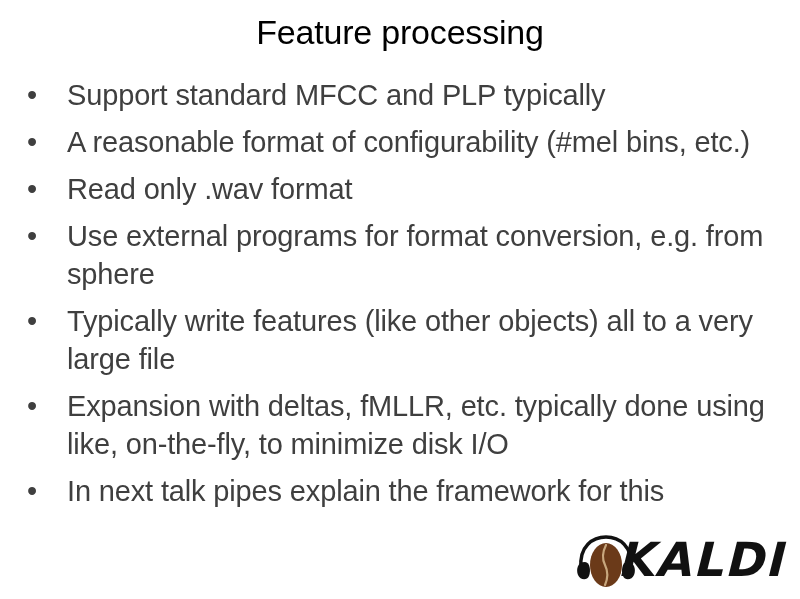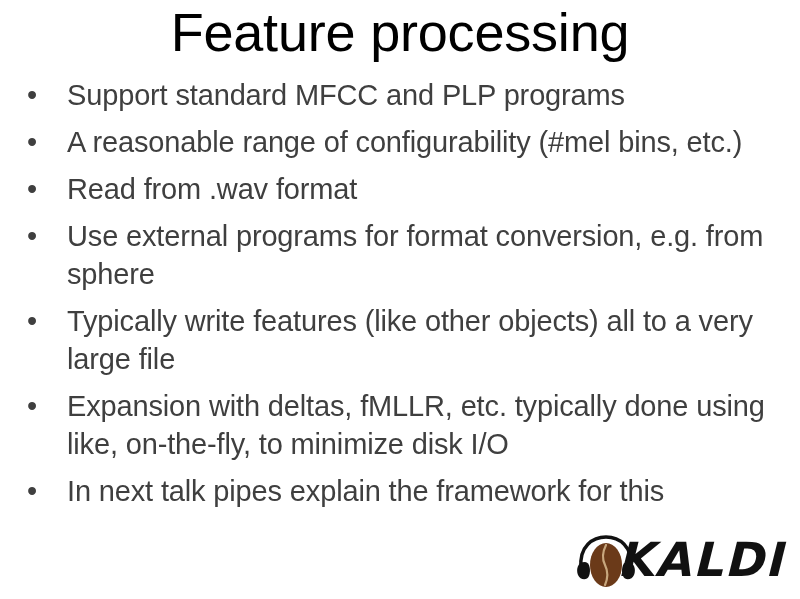--- a/index.html
+++ b/index.html
@@ -17,21 +17,21 @@
     height: 599px;
     background: #ffffff;
     overflow: hidden;
   }
   .slide-title {
     position: absolute;
     left: 0;
     top: 4px;
     width: 800px;
     text-align: center;
-    font-size: 54px;
+    font-size: 34px;
     line-height: 56px;
     font-weight: 400;
     color: #000000;
     letter-spacing: -0.2px;
     white-space: nowrap;
   }
   .bullet-list {
     position: absolute;
     left: 18px;
     top: 76px;
@@ -96,29 +96,29 @@
 </head>
 <body>
 
 <div class="slide">
 
   <div class="slide-title">Feature processing</div>
 
   <ul class="bullet-list">
     <li class="bullet-item">
       <span class="bullet-marker">•</span>
-      <span class="bullet-text">Support standard MFCC and PLP programs</span>
+      <span class="bullet-text">Support standard MFCC and PLP typically</span>
     </li>
     <li class="bullet-item">
       <span class="bullet-marker">•</span>
-      <span class="bullet-text">A reasonable range of configurability (#mel bins, etc.)</span>
+      <span class="bullet-text">A reasonable format of configurability (#mel bins, etc.)</span>
     </li>
     <li class="bullet-item">
       <span class="bullet-marker">•</span>
-      <span class="bullet-text">Read from .wav format</span>
+      <span class="bullet-text">Read only .wav format</span>
     </li>
     <li class="bullet-item">
       <span class="bullet-marker">•</span>
       <span class="bullet-text">Use external programs for format conversion, e.g. from sphere</span>
     </li>
     <li class="bullet-item">
       <span class="bullet-marker">•</span>
       <span class="bullet-text">Typically write features (like other objects) all to a very large file</span>
     </li>
     <li class="bullet-item">

